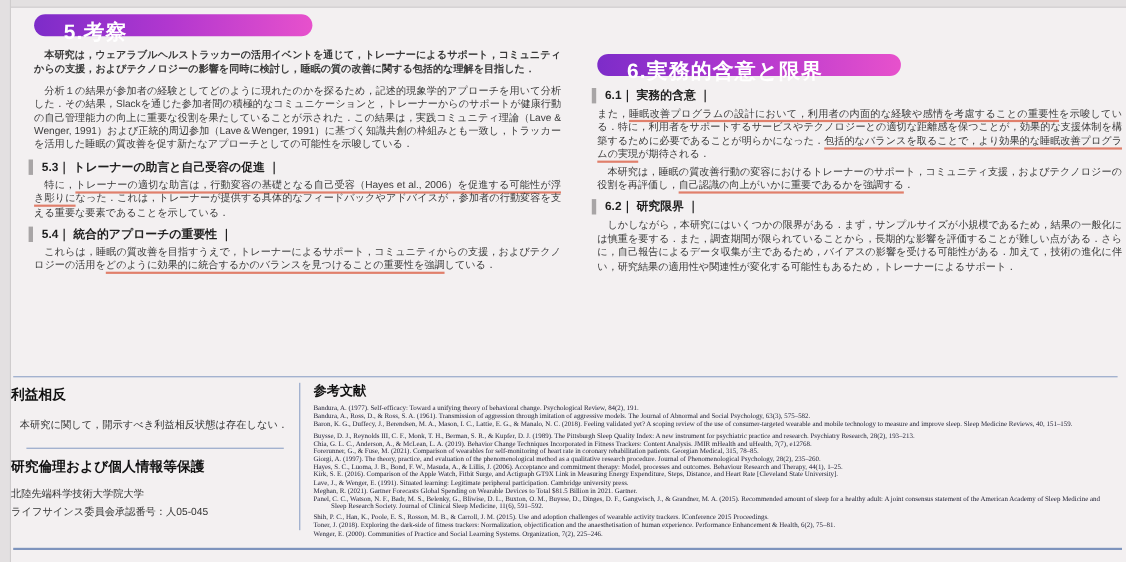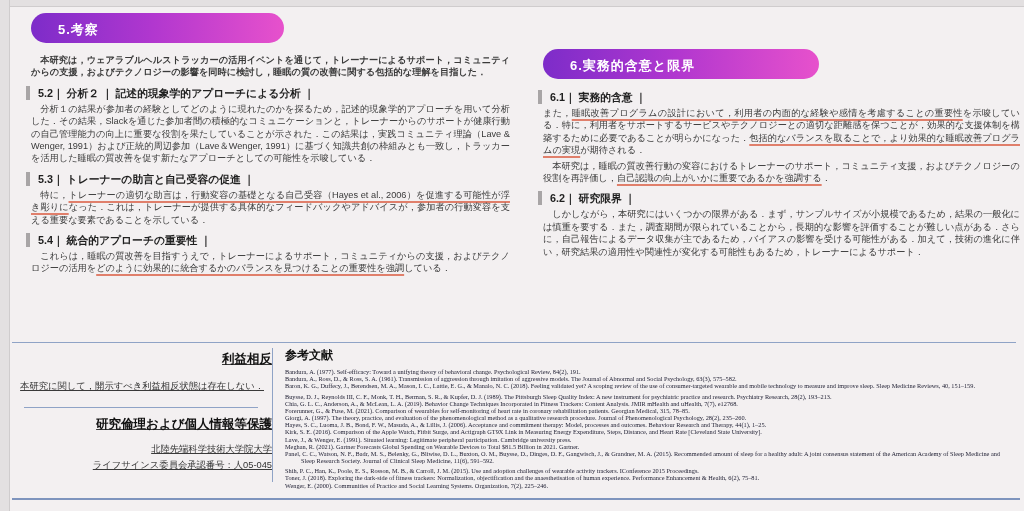--- a/index.html
+++ b/index.html
@@ -16,41 +16,41 @@
     color:var(--text);
   }
   .edge-top{position:absolute;top:0;left:0;right:0;height:6px;background:var(--edge);border-bottom:1px solid var(--edge-line);z-index:5;}
   .edge-left{position:absolute;top:0;left:0;bottom:0;width:9px;background:var(--edge);border-right:1px solid var(--edge-line);z-index:6;}
   .content{position:absolute;left:10px;top:7px;right:0;bottom:0;}
   .columns{display:flex;padding-top:6px;height:335px;box-sizing:border-box;}
   .col{box-sizing:border-box;}
   .col-left{width:500px;padding-left:21px;}
   .col-right{width:510px;padding-left:33px;margin-top:36px;}
   .pill{
-    height:30px;line-height:33px;border-radius:999px;
+    height:20px;line-height:33px;border-radius:999px;
     background:linear-gradient(90deg,var(--grad-a) 0%,var(--grad-b) 48%,var(--grad-c) 100%);
-    color:#fff;font-weight:bold;font-size:13px;padding-left:27px;
+    color:#fff;font-weight:bold;font-size:19px;padding-left:27px;
     box-sizing:border-box;margin-bottom:11px;letter-spacing:1px;
   }
   .pill-left{width:253px;}
   .pill-right{width:276px;}
   .intro{margin:0 0 2px 0;font-size:9.2px;line-height:12.4px;text-align:justify;font-weight:bold;}
   .sub{margin-top:7px;}
   .sub-title{
     margin:0 0 0 -5px;font-size:10.8px;line-height:14px;font-weight:bold;color:var(--head);
     border-left:4px solid var(--bar);padding-left:8px;
   }
   .sub p{margin:3px 0 0 0;font-size:9.2px;line-height:12.4px;text-align:justify;}
   .hl-underline{
     text-decoration:underline;text-decoration-color:var(--underline);
     text-decoration-thickness:1.5px;text-underline-offset:2.5px;
   }
   .footer{position:relative;display:flex;margin-right:6px;height:150px;}
   .footer-top-divider{position:absolute;top:0;left:2px;right:2px;height:1px;background:var(--divider);}
-  .footer-left{width:262px;text-align:right;padding-top:6px;box-sizing:border-box;text-decoration:underline;}
+  .footer-left{width:262px;text-align:left;padding-top:6px;box-sizing:border-box;}
   .footer-left h4{margin:3px 0 0 0;font-size:12.5px;color:#111;}
   .coi-body{margin:12px 8px 0 8px;font-size:9.3px;color:#333;}
   .ethics-divider{border:none;border-top:1px solid var(--divider);margin:14px 14px 8px 14px;}
   .ethics-line{margin:3px 0 0 0;font-size:9.3px;color:#333;}
   .ethics-first{margin-top:10px;}
   .footer-vdivider{width:1px;background:var(--divider);margin:6px 0 10px 0;}
   .footer-right{flex:1;padding:4px 6px 0 12px;box-sizing:border-box;}
   .footer-right h4{margin:1px 0 4px 0;font-size:12px;color:#111;}
   .refs{
     font-family:"Liberation Serif","DejaVu Serif",serif;
@@ -69,21 +69,20 @@
 <div class="content">
 
   <div class="columns">
 
     <section class="col col-left">
       <div class="pill pill-left">5.考察</div>
       <p class="intro">　本研究は，ウェアラブルヘルストラッカーの活用イベントを通じて，トレーナーによるサポート，コミュニティからの支援，およびテクノロジーの影響を同時に検討し，睡眠の質の改善に関する包括的な理解を目指した．</p>
 
 
       <div class="sub">
-        <h3 class="sub-title">5.2｜ 分析２ ｜ 記述的現象学的アプローチによる分析 ｜</h3>
         <p><span>　分析１の結果が参加者の経験としてどのように現れたのかを探るため，記述的現象学的アプローチを用いて分析した．その結果，Slackを通じた参加者間の積極的なコミュニケーションと，トレーナーからのサポートが健康行動の自己管理能力の向上に重要な役割を果たしていることが示された．この結果は，実践コミュニティ理論（Lave &amp; Wenger, 1991）および正統的周辺参加（Lave＆Wenger, 1991）に基づく知識共創の枠組みとも一致し，トラッカーを活用した睡眠の質改善を促す新たなアプローチとしての可能性を示唆している．</span></p>
       </div>
 
       <div class="sub">
         <h3 class="sub-title">5.3｜ トレーナーの助言と自己受容の促進 ｜</h3>
         <p><span>　特に，</span><span class="hl-underline">トレーナーの適切な助言は，行動変容の基礎となる自己受容（Hayes et al., 2006）を促進する可能性が浮き彫りに</span><span>なった．これは，トレーナーが提供する具体的なフィードバックやアドバイスが，参加者の行動変容を支える重要な要素であることを示している．</span></p>
       </div>
 
       <div class="sub">
         <h3 class="sub-title">5.4｜ 統合的アプローチの重要性 ｜</h3>

